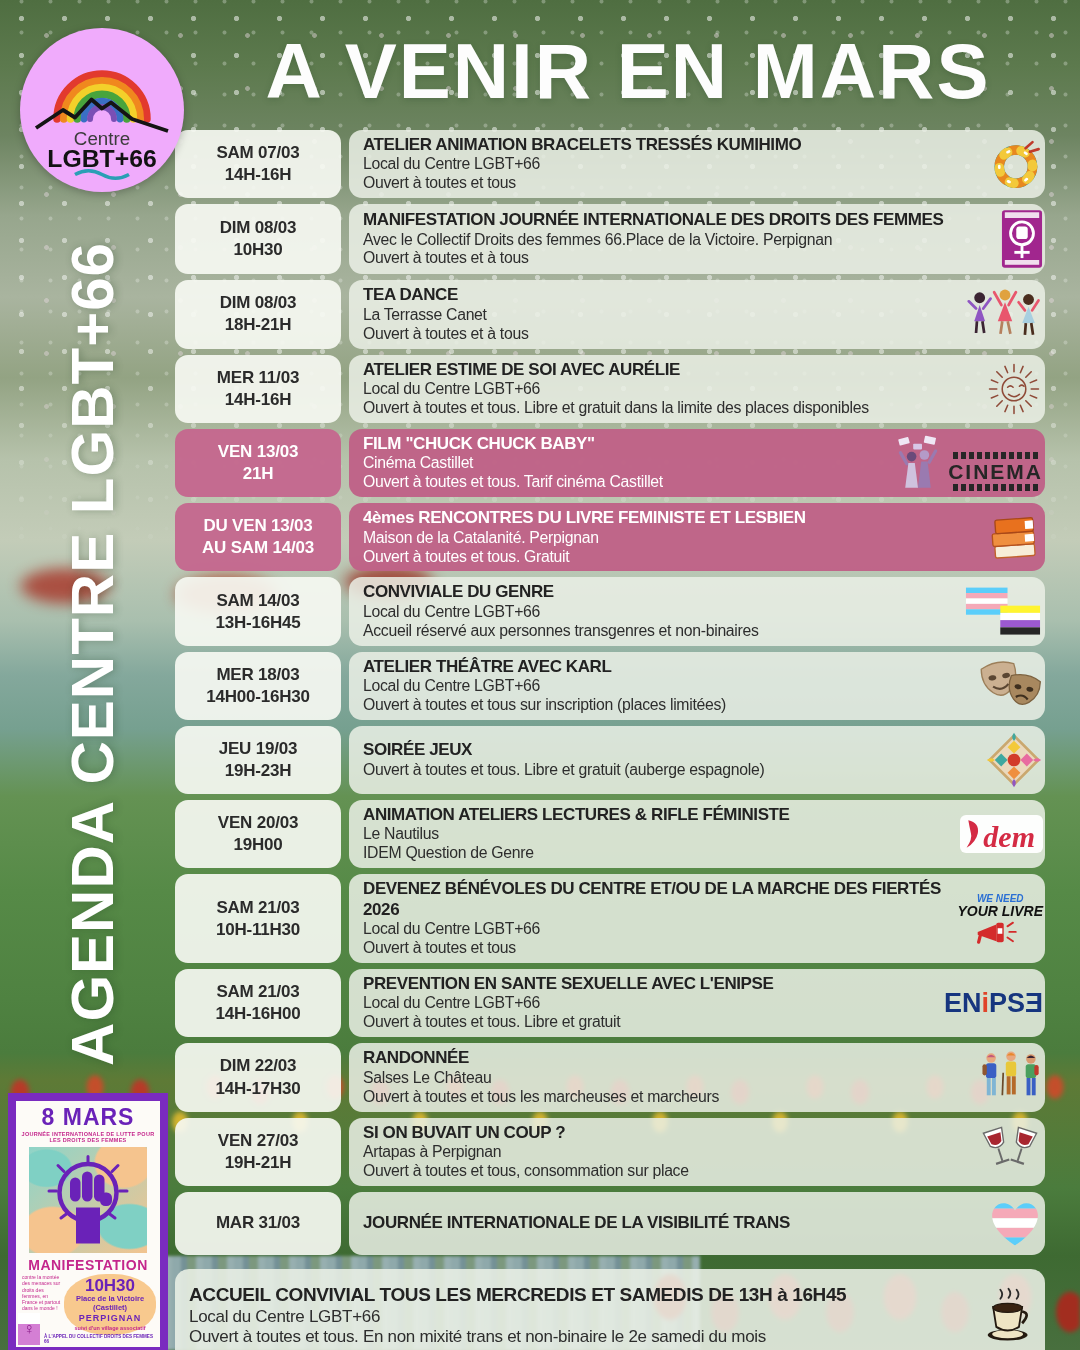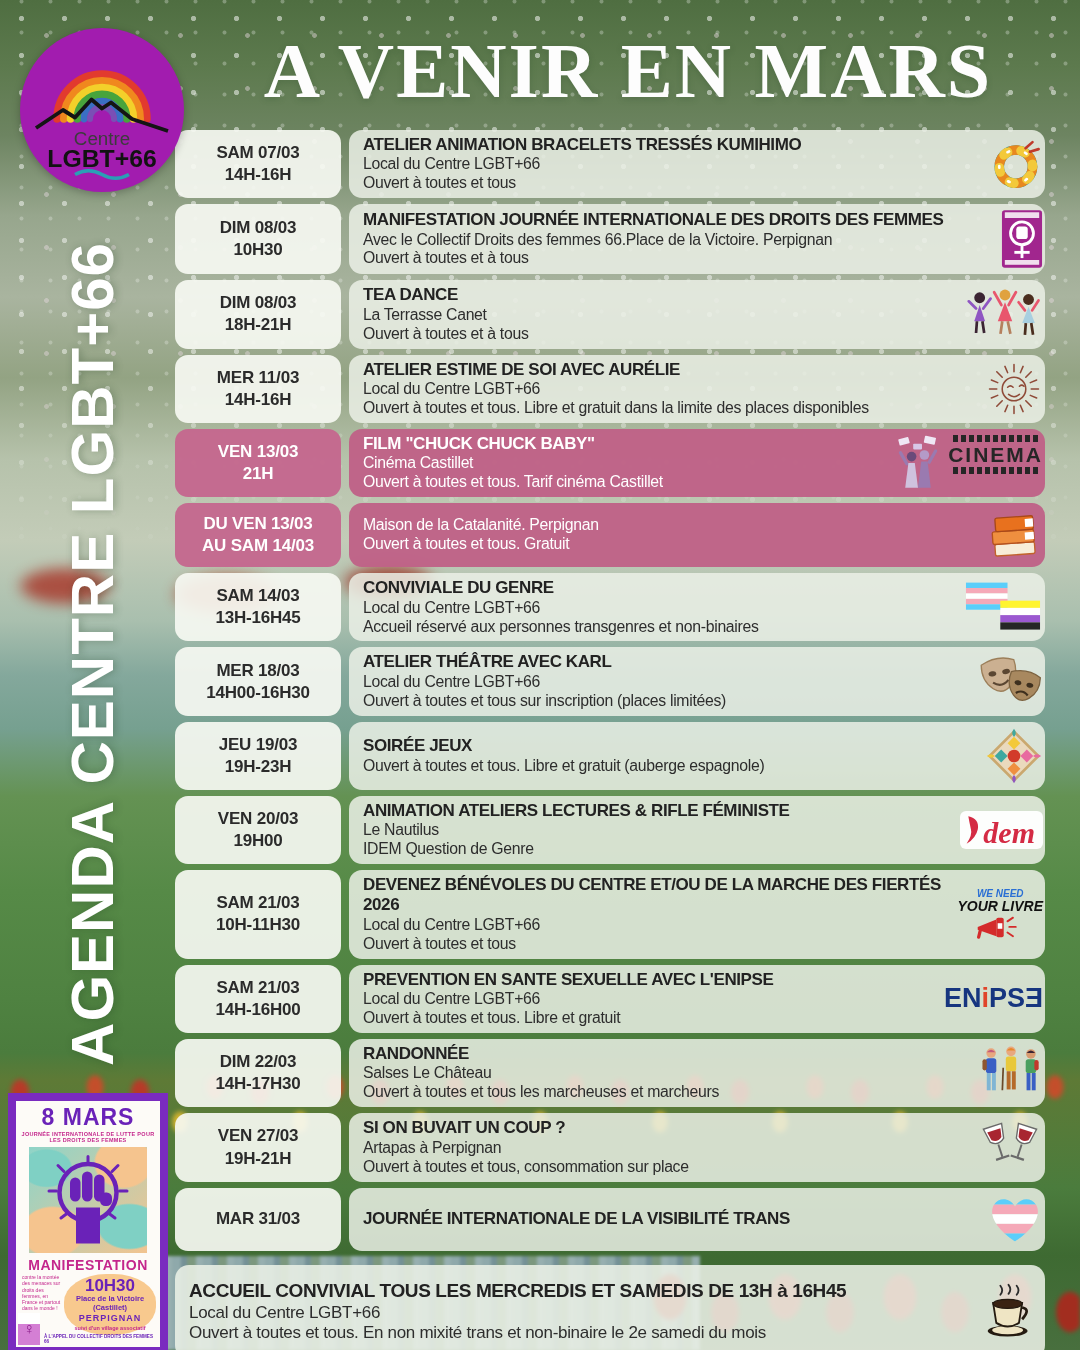--- a/index.html
+++ b/index.html
@@ -34,25 +34,25 @@
     background-size:120px 95px;}
   .hyacinths{position:absolute;top:1256px;left:110px;width:590px;height:94px;filter:blur(1.5px);opacity:.85;
     background:repeating-linear-gradient(90deg,#9db4c0 0 9px,#7e98a8 9px 15px,#87a18c 15px 24px,#a7bcc6 24px 31px);}
   .btulips{position:absolute;top:1252px;left:640px;right:0;height:98px;filter:blur(2px);opacity:.95;
     background-image:
       radial-gradient(26px 36px at 30px 45px, #c13427 0 58%, transparent 68%),
       radial-gradient(22px 32px at 85px 60px, #a82a1e 0 58%, transparent 68%);
     background-size:115px 98px;}
   
   .logo{position:absolute;left:20px;top:28px;width:164px;height:164px;border-radius:50%;
-    background:#a21caf;box-shadow:0 2px 8px rgba(0,0,0,.25);display:flex;align-items:center;justify-content:center;z-index:5;}
+    background:#f0abfc;box-shadow:0 2px 8px rgba(0,0,0,.25);display:flex;align-items:center;justify-content:center;z-index:5;}
   
   .title{position:absolute;left:191px;right:15px;top:26px;text-align:center;z-index:4;
     font-size:78px;font-weight:bold;color:#fdfdfd;letter-spacing:2px;
-    text-shadow:0 2px 6px rgba(40,70,40,.25);font-family:Liberation Serif, serif;}
+    text-shadow:0 2px 6px rgba(40,70,40,.25);}
   
   .vtitle{position:absolute;left:-322px;top:622px;width:824px;height:64px;z-index:4;
     transform:rotate(-90deg);text-align:center;font-size:60px;font-weight:bold;color:#fff;
     letter-spacing:1px;text-shadow:0 2px 8px rgba(30,60,30,.3);white-space:nowrap;}
   
   .rows{position:absolute;left:175px;top:130px;width:870px;z-index:3;}
   .row{display:flex;gap:8px;margin-bottom:6px;min-height:63px;}
   .date{width:166px;flex:0 0 166px;background:rgba(246,249,242,.92);border-radius:13px;
     display:flex;flex-direction:column;justify-content:center;text-align:center;
     font-weight:bold;font-size:17px;color:#2b2b2b;line-height:1.3;letter-spacing:-0.2px;}
@@ -64,21 +64,21 @@
   .icn{flex:0 0 auto;display:flex;align-items:center;justify-content:flex-end;margin-left:8px;}
   .row.hl .date{background:rgba(196,104,142,.97);color:#fff;}
   .row.hl .desc{background:rgba(191,98,135,.97);}
   .row.hl .t,.row.hl .l{color:#fff;}
   
   .footer-block{display:flex;align-items:center;background:rgba(235,240,230,.88);border-radius:14px;
     margin-top:14px;min-height:82px;padding:6px 12px 6px 14px;}
   .footer-block .t{font-size:19px;}
   .footer-block .l{font-size:17px;}
   
-  .cinico{display:flex;align-items:flex-start;gap:6px;}
+  .cinico{display:flex;align-items:flex-end;gap:6px;}
   .filmtxt{display:flex;flex-direction:column;align-items:center;gap:2px;}
   .fstrip{width:86px;height:7px;background:repeating-linear-gradient(90deg,#262626 0 5px,transparent 5px 8px);}
   .cword{font-size:21px;font-weight:bold;color:#262626;letter-spacing:2px;line-height:1;}
   .idem{display:flex;align-items:flex-end;background:rgba(255,255,255,.95);border-radius:6px;padding:3px 8px 3px 4px;}
   .idemtxt{font-family:"Liberation Serif",serif;font-style:italic;font-weight:bold;
     color:#d42b44;font-size:30px;line-height:.9;}
   .helpico{display:flex;flex-direction:column;align-items:center;line-height:1;}
   .h1{font-size:10px;font-weight:bold;font-style:italic;color:#2a6fd4;}
   .h2{font-size:14px;font-weight:bold;font-style:italic;color:#111;}
   .enipse{font-size:27px;font-weight:bold;color:#16357f;letter-spacing:0;line-height:1;}
@@ -278,20 +278,21 @@
             </div>
           </div>
         </div>
         <div class="row hl">
           <div class="date">
             <div>DU VEN 13/03</div>
             <div>AU SAM 14/03</div>
           </div>
           <div class="desc">
             <div class="txt">
+              <div class="t">4èmes RENCONTRES DU LIVRE FEMINISTE ET LESBIEN</div>
               <div class="l">Maison de la Catalanité. Perpignan</div>
               <div class="l">Ouvert à toutes et tous. Gratuit</div>
             </div>
             <div class="icn">
               <svg viewBox="0 0 64 60" width="58" height="54">
                 <g transform="rotate(-4 32 30)">
                   <rect x="10" y="39" width="44" height="13" rx="2" fill="#f7edd8" stroke="#c2622a" stroke-width="1.5"></rect>
                   <rect x="8" y="25" width="46" height="14" rx="2" fill="#ef8f3f" stroke="#b5521e" stroke-width="1.5"></rect>
                   <rect x="12" y="10" width="42" height="15" rx="2" fill="#e8711e" stroke="#a84818" stroke-width="1.5"></rect>
                   <rect x="45" y="13" width="9" height="9" fill="#fff"></rect>

